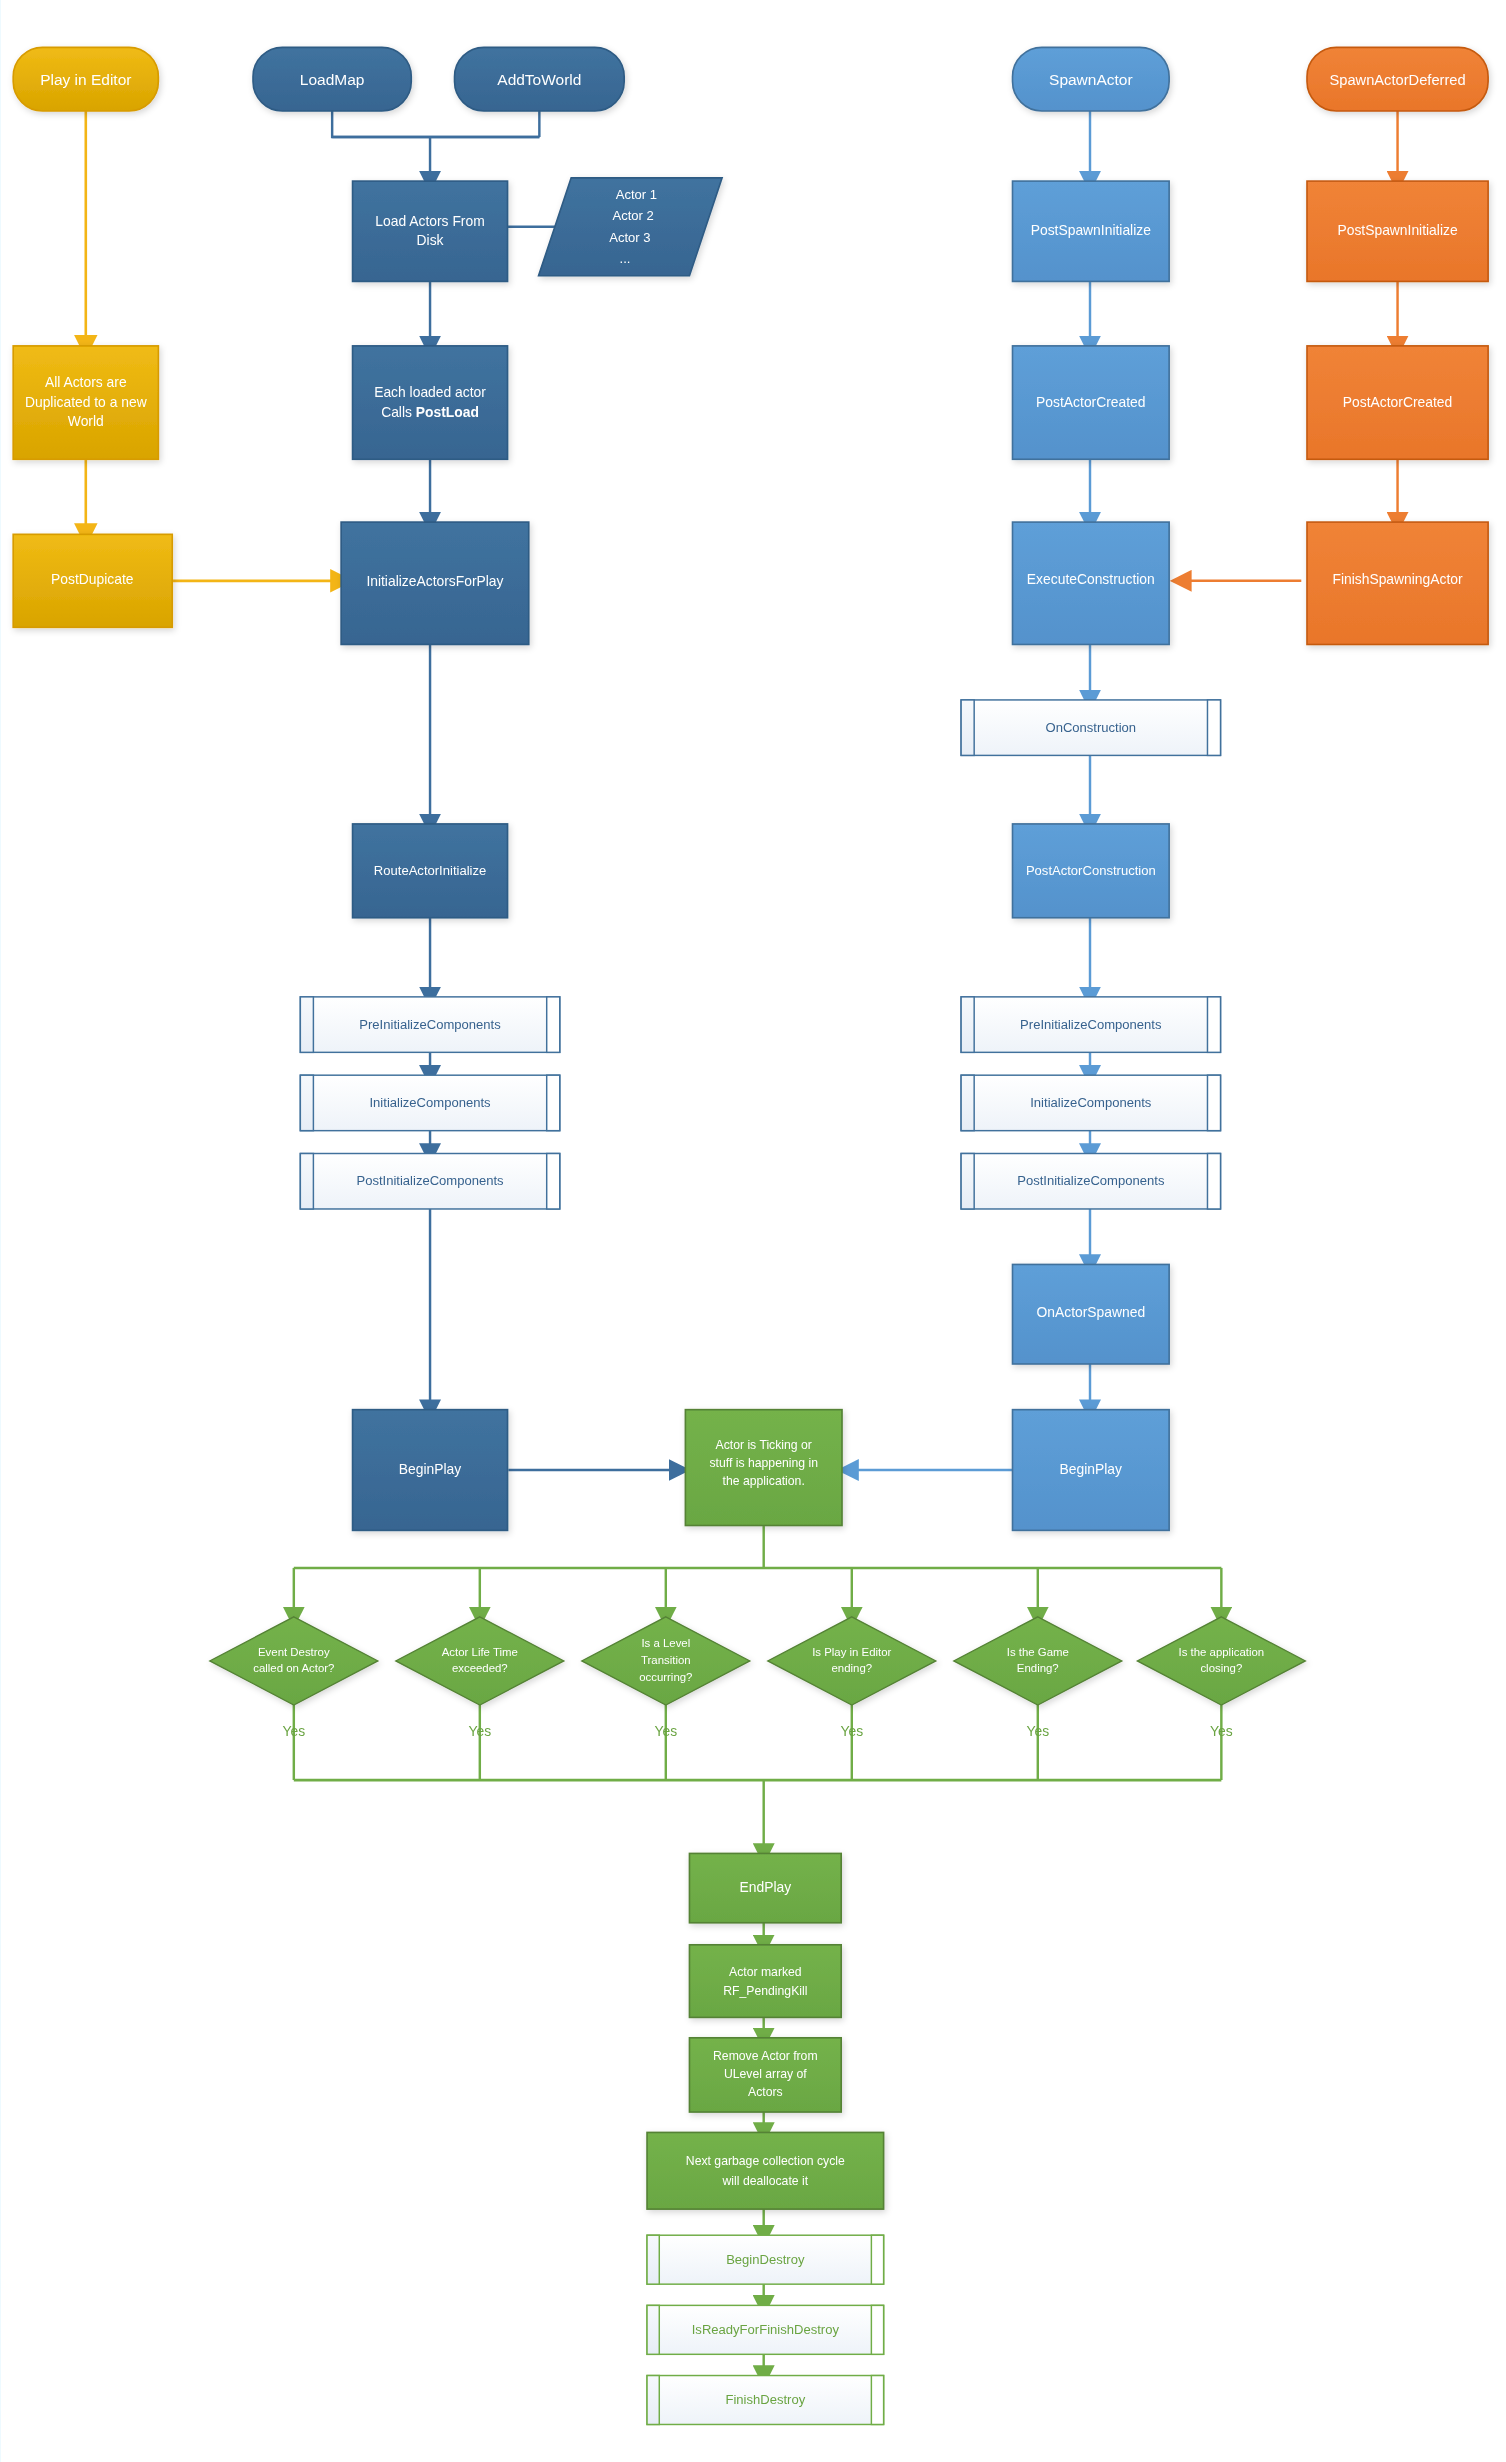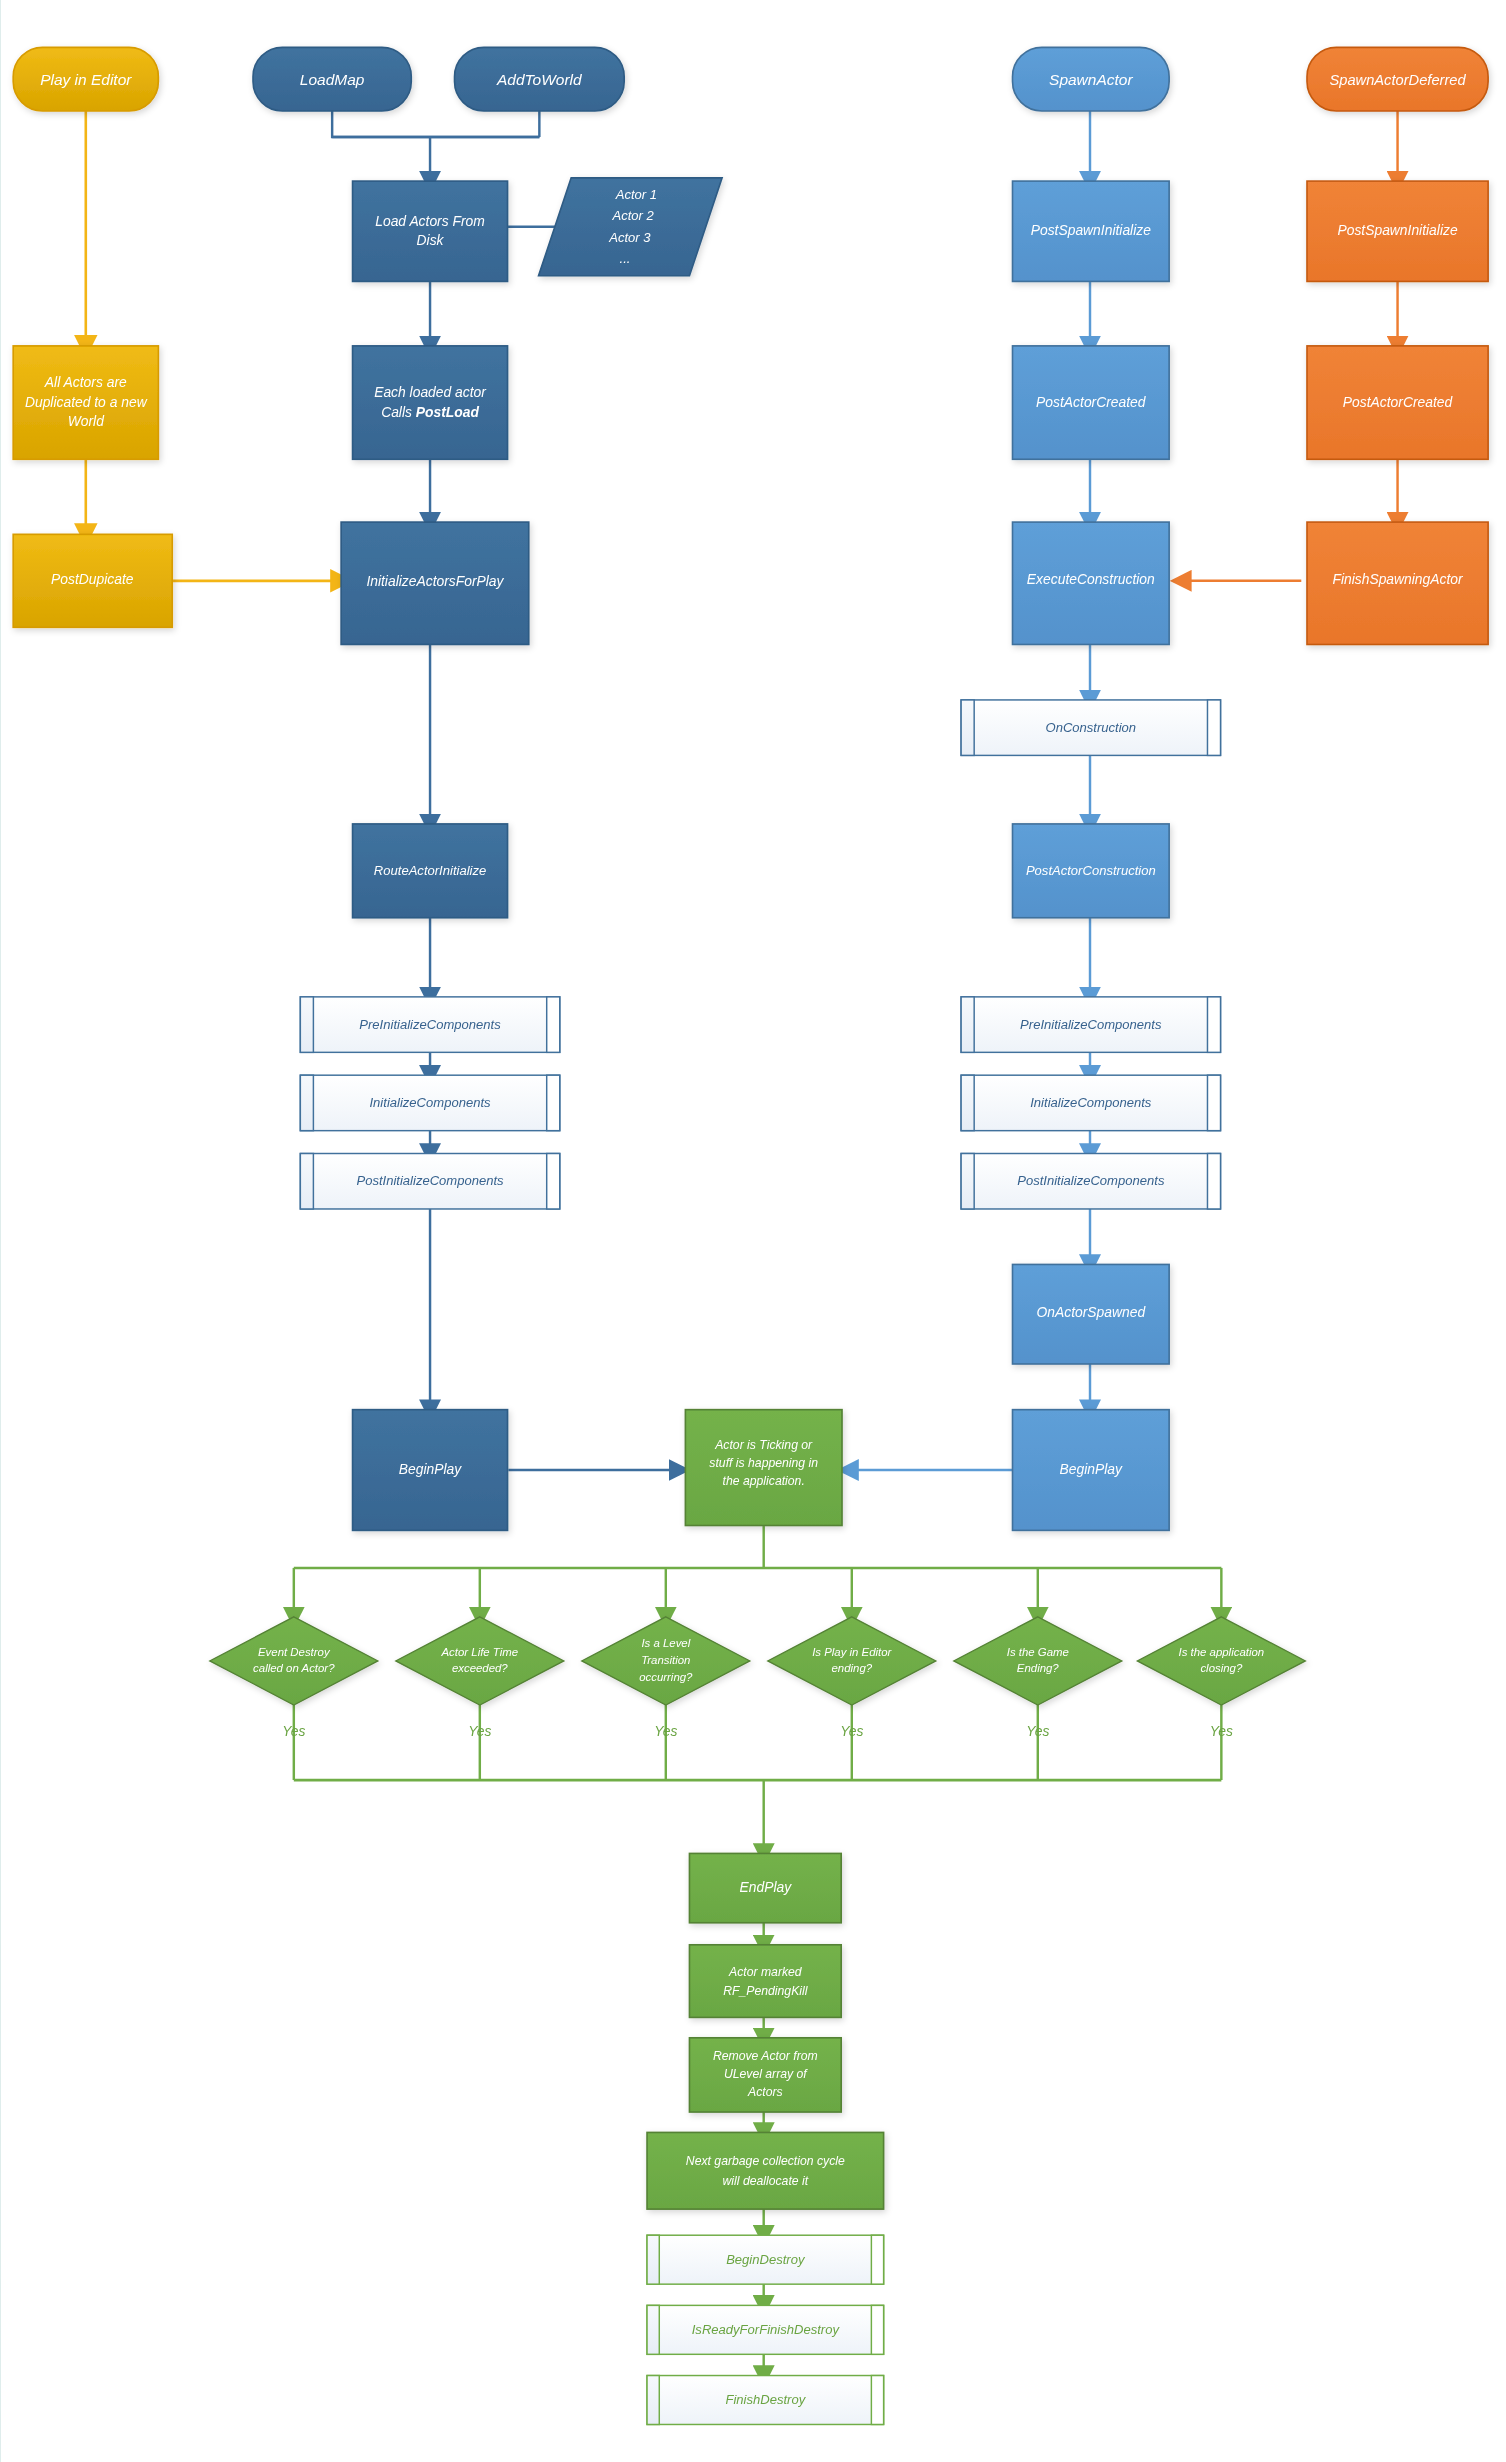--- a/index.html
+++ b/index.html
@@ -7,22 +7,21 @@
   body{
     font-family:"Liberation Sans", sans-serif;
     width:1507px;
     height:2462px;
     overflow:hidden;
   }
   #diagram-root{
     position:relative;
     width:1507px;
     height:2462px;
-    background:#0f766e;
-    font-style:italic;
+    background:#7dd3fc;
   }
   svg#flow{
     position:absolute;
     top:0;left:0;
     width:1507px;
     height:2462px;
     display:block;
   }
   .node-label{
     font-family:"Liberation Sans", sans-serif;

